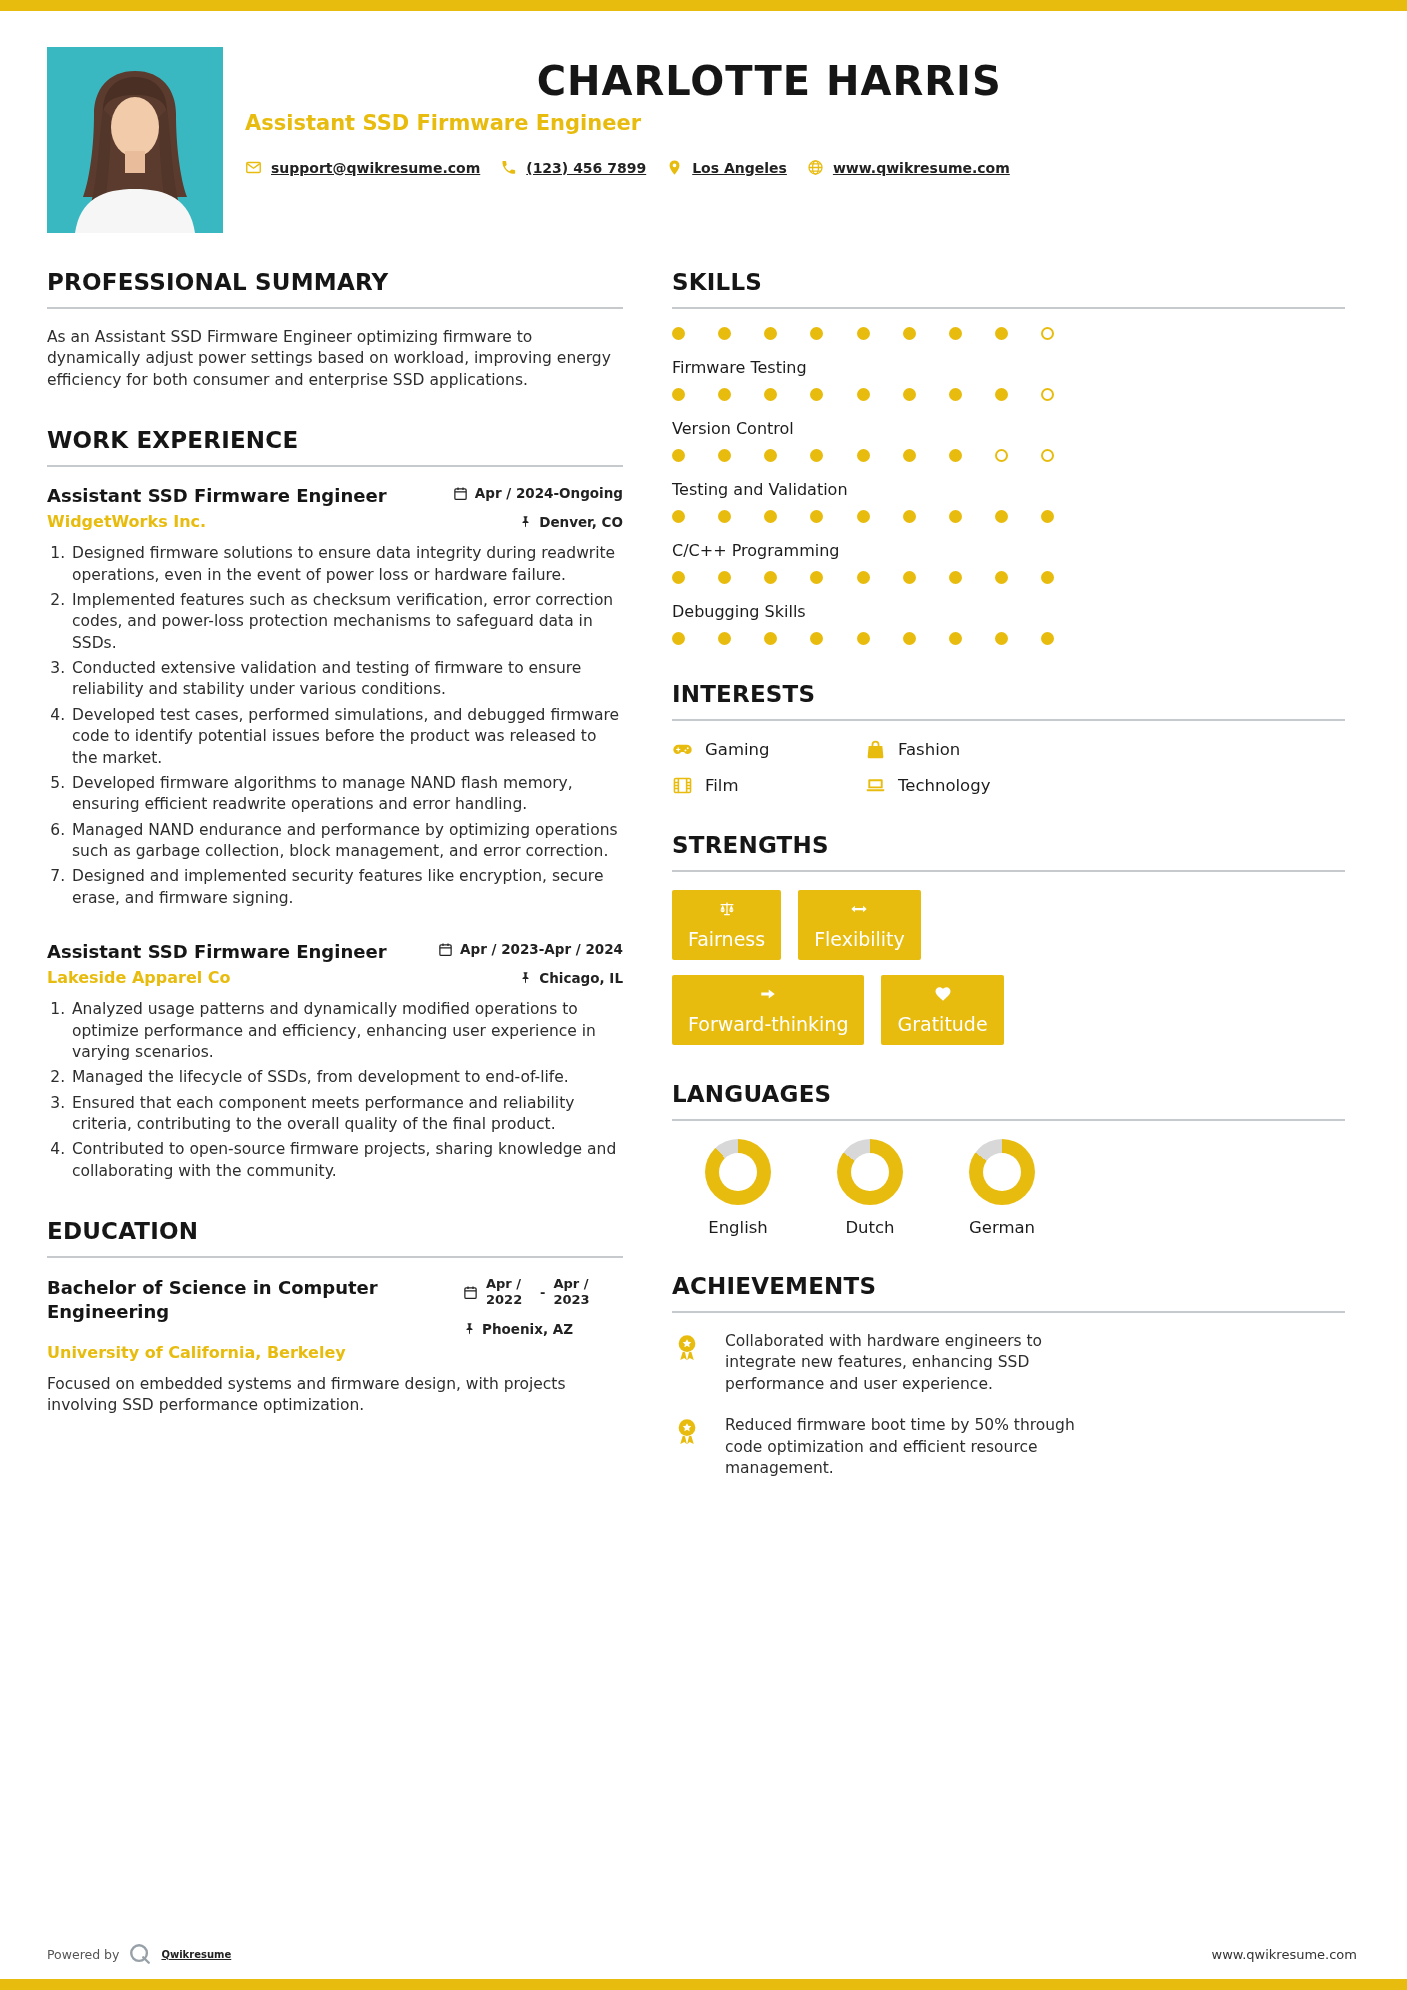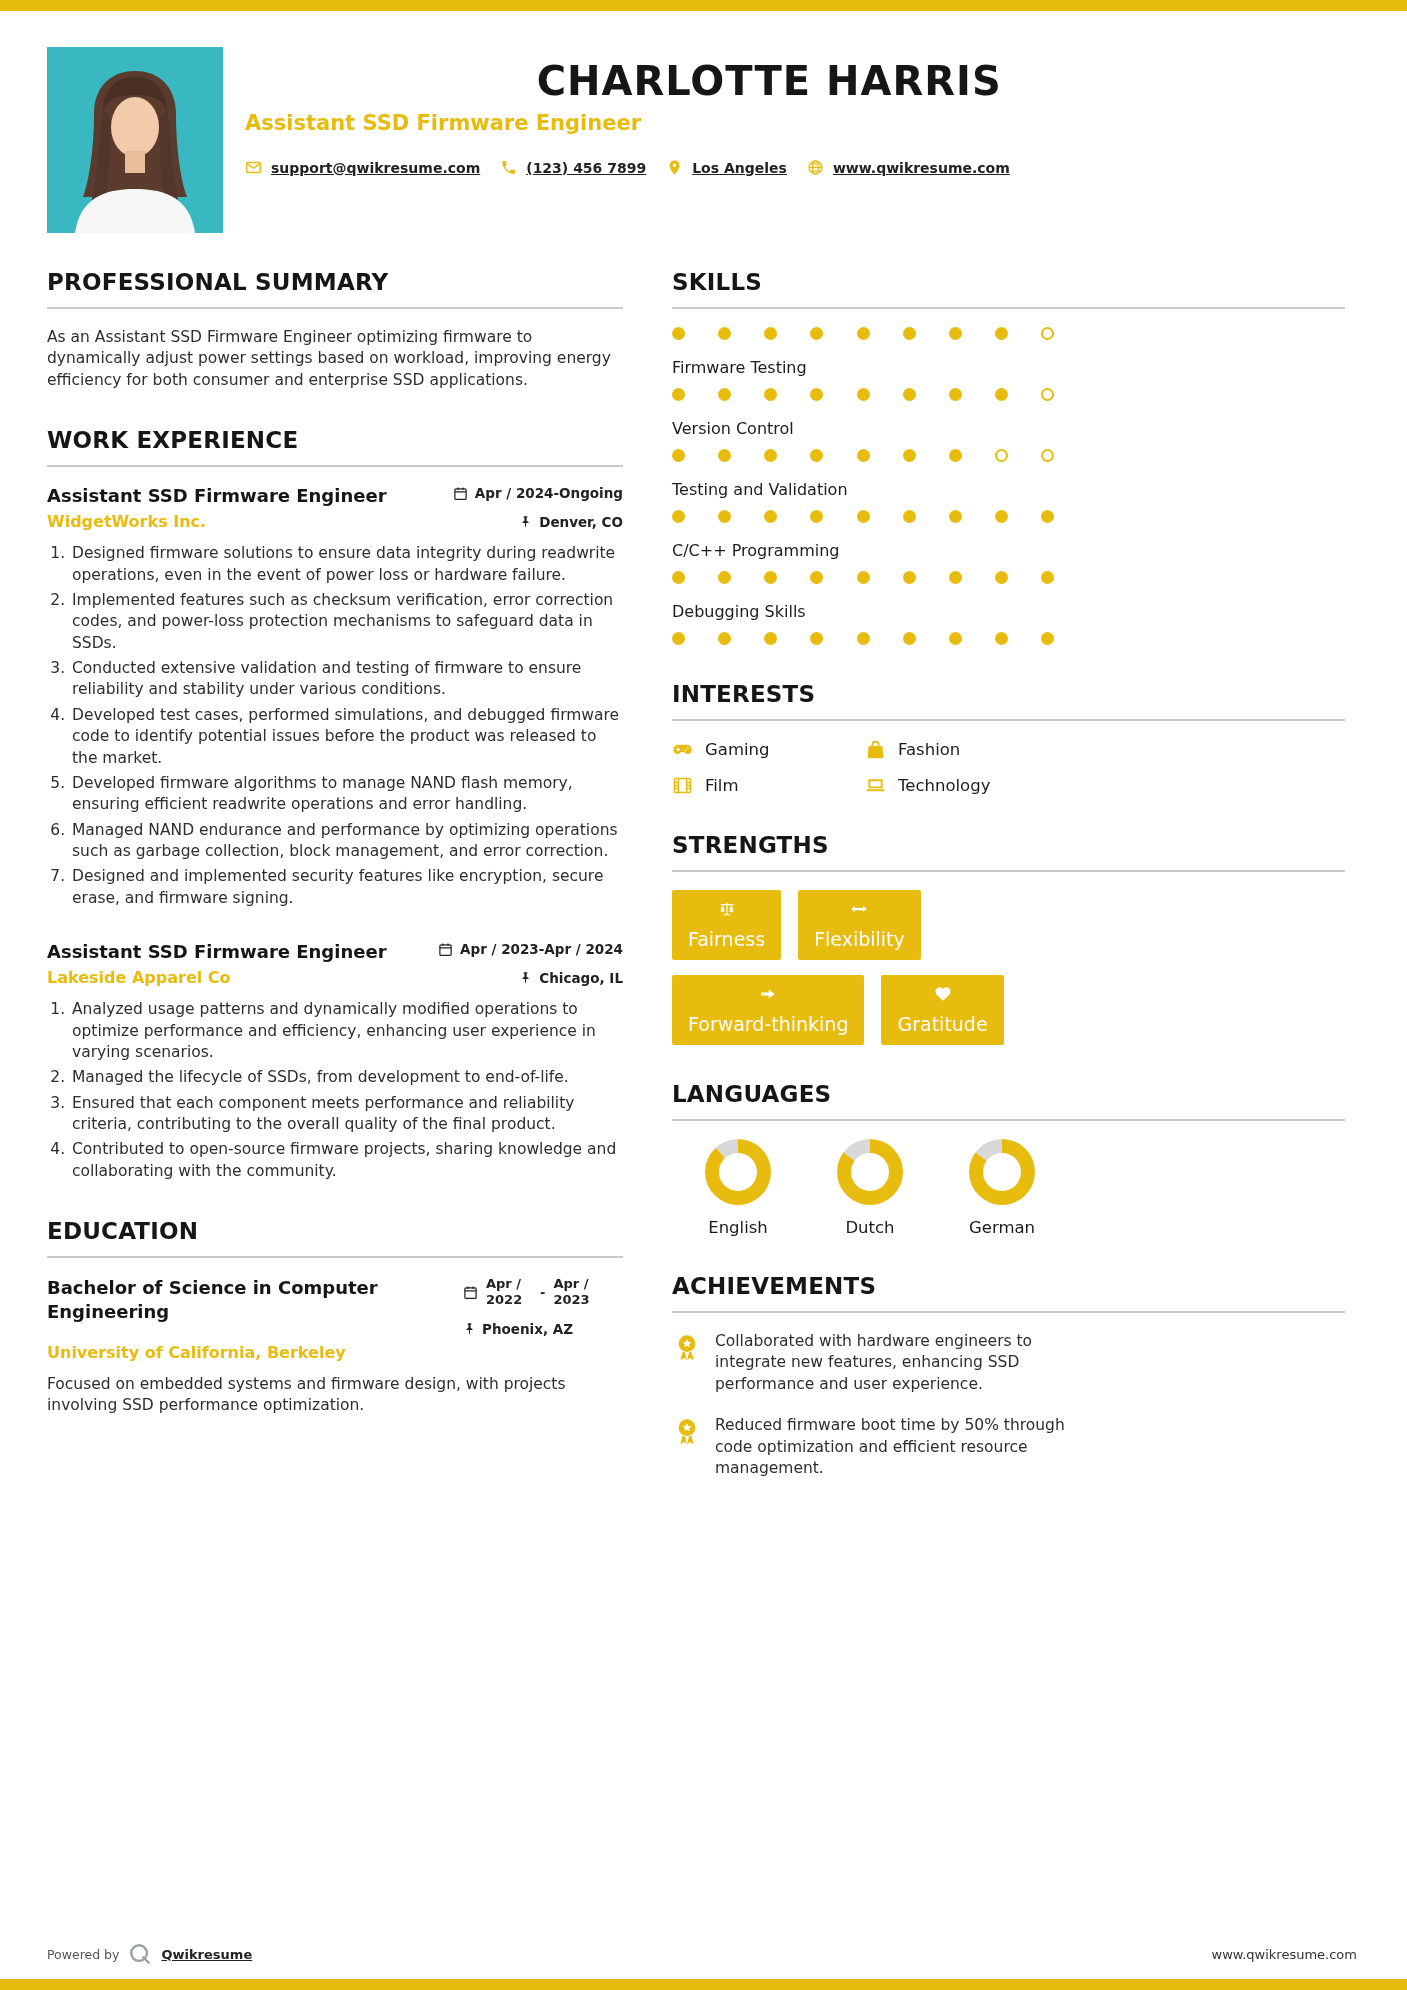--- a/index.html
+++ b/index.html
@@ -83,29 +83,29 @@
   .badge .icon{width:18px;height:18px;color:#fff;}
 
   
   .langs{display:flex;margin-top:12px;}
   .lang{width:132px;text-align:center;}
   .donut{width:66px;height:66px;border-radius:50%;margin:0 auto;position:relative;background:var(--accent);}
   .donut::after{content:"";position:absolute;inset:14px;border-radius:50%;background:#fff;}
   .lang-name{margin-top:13px;font-size:16.5px;color:#1c1c1c;}
 
   
-  .ach{display:flex;align-items:flex-start;gap:13px;margin-bottom:20px;}
+  .ach{display:flex;align-items:flex-start;gap:23px;margin-bottom:20px;}
   .ach-icon{width:30px;height:30px;color:var(--accent);margin-top:2px;}
   .ach-text{margin:0;max-width:350px;font-size:15.5px;line-height:1.38;color:var(--body);}
 
   
   .footer{position:absolute;left:47px;right:50px;bottom:24px;display:flex;justify-content:space-between;align-items:center;}
   .powered{display:flex;align-items:center;gap:9px;font-size:12.5px;color:#555;}
   .qlogo{width:24px;height:24px;}
-  .brand{font-size:13px;color:#222;font-weight:bold;text-decoration:underline;cursor:pointer;}
+  .brand{font-size:10px;color:#222;font-weight:bold;text-decoration:underline;cursor:pointer;}
   .site{font-size:13px;color:#333;font-weight:500;}
 </style>
 </head>
 <body>
 
 <div class="page">
   <div class="topbar"></div>
 
   <header class="header">
     <div class="photo">

